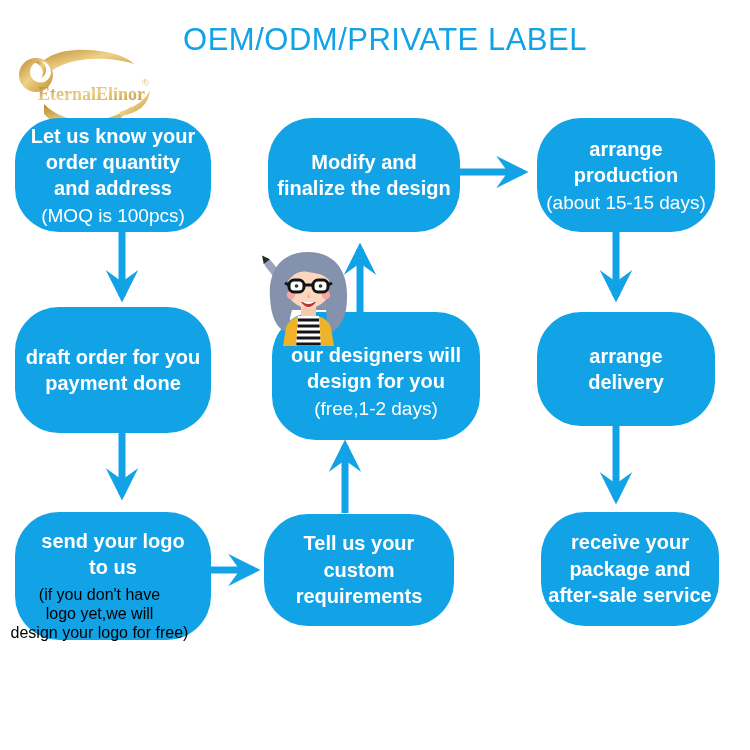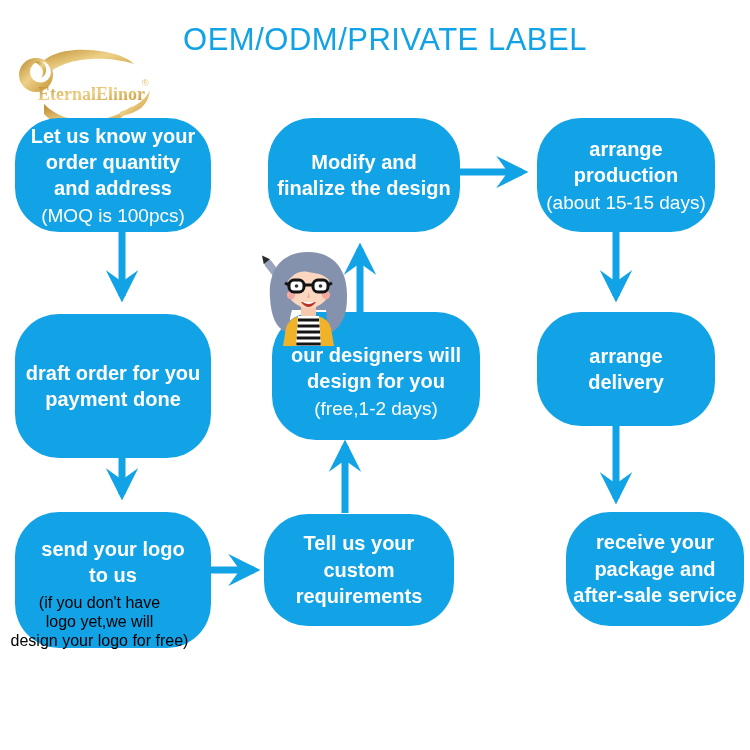--- a/index.html
+++ b/index.html
@@ -19,21 +19,21 @@
     display:flex;flex-direction:column;align-items:center;justify-content:center;
     text-align:center;z-index:1;overflow:visible;
   }
   .box-inner{position:relative;z-index:3;}
   .box-main{font-weight:700;font-size:20px;line-height:1.32;white-space:pre-line;display:block;}
   .box-sub{font-weight:400;font-size:19px;line-height:1.25;white-space:pre-line;display:block;margin-top:2px;}
   .box-note{
     color:#000;font-weight:400;font-size:16px;line-height:1.2;white-space:pre-line;
     display:block;width:250px;margin:4px 0 0 -27px;
   }
-  #box-l3{justify-content:flex-start;padding-top:24px;}
+  #box-l3{justify-content:flex-start;padding-top:16px;}
   
   #arrows{position:absolute;left:0;top:0;z-index:2;pointer-events:none;}
   
   .avatar{position:absolute;left:256px;top:250px;z-index:2;}
 </style>
 </head>
 <body>
 
 <div id="stage">
 
@@ -77,21 +77,21 @@
 
   <div class="box" id="box-l1" style="left:15px;top:118px;width:196px;height:114px;">
     <div class="box-inner">
       <span class="box-main">Let us know your
 order quantity
 and address</span>
       <span class="box-sub">(MOQ is 100pcs)</span>
     </div>
   </div>
 
-  <div class="box" id="box-l2" style="left:15px;top:314px;width:196px;height:144px;">
+  <div class="box" id="box-l2" style="left:15px;top:307px;width:196px;height:126px;">
     <div class="box-inner">
       <span class="box-main">draft order for you
 payment done</span>
     </div>
   </div>
 
   <div class="box" id="box-l3" style="left:15px;top:512px;width:196px;height:112px;">
     <div class="box-inner">
       <span class="box-main">send your logo
 to us</span>
@@ -132,21 +132,21 @@
     </div>
   </div>
 
   <div class="box" id="box-r2" style="left:537px;top:312px;width:178px;height:114px;">
     <div class="box-inner">
       <span class="box-main">arrange
 delivery</span>
     </div>
   </div>
 
-  <div class="box" id="box-r3" style="left:566px;top:512px;width:178px;height:114px;">
+  <div class="box" id="box-r3" style="left:541px;top:512px;width:178px;height:114px;">
     <div class="box-inner">
       <span class="box-main">receive your
 package and
 after-sale service</span>
     </div>
   </div>
 
   <svg class="avatar" viewBox="0 0 105 96" width="105" height="96" aria-hidden="true">
 
     <g transform="rotate(-38 22 26)">

